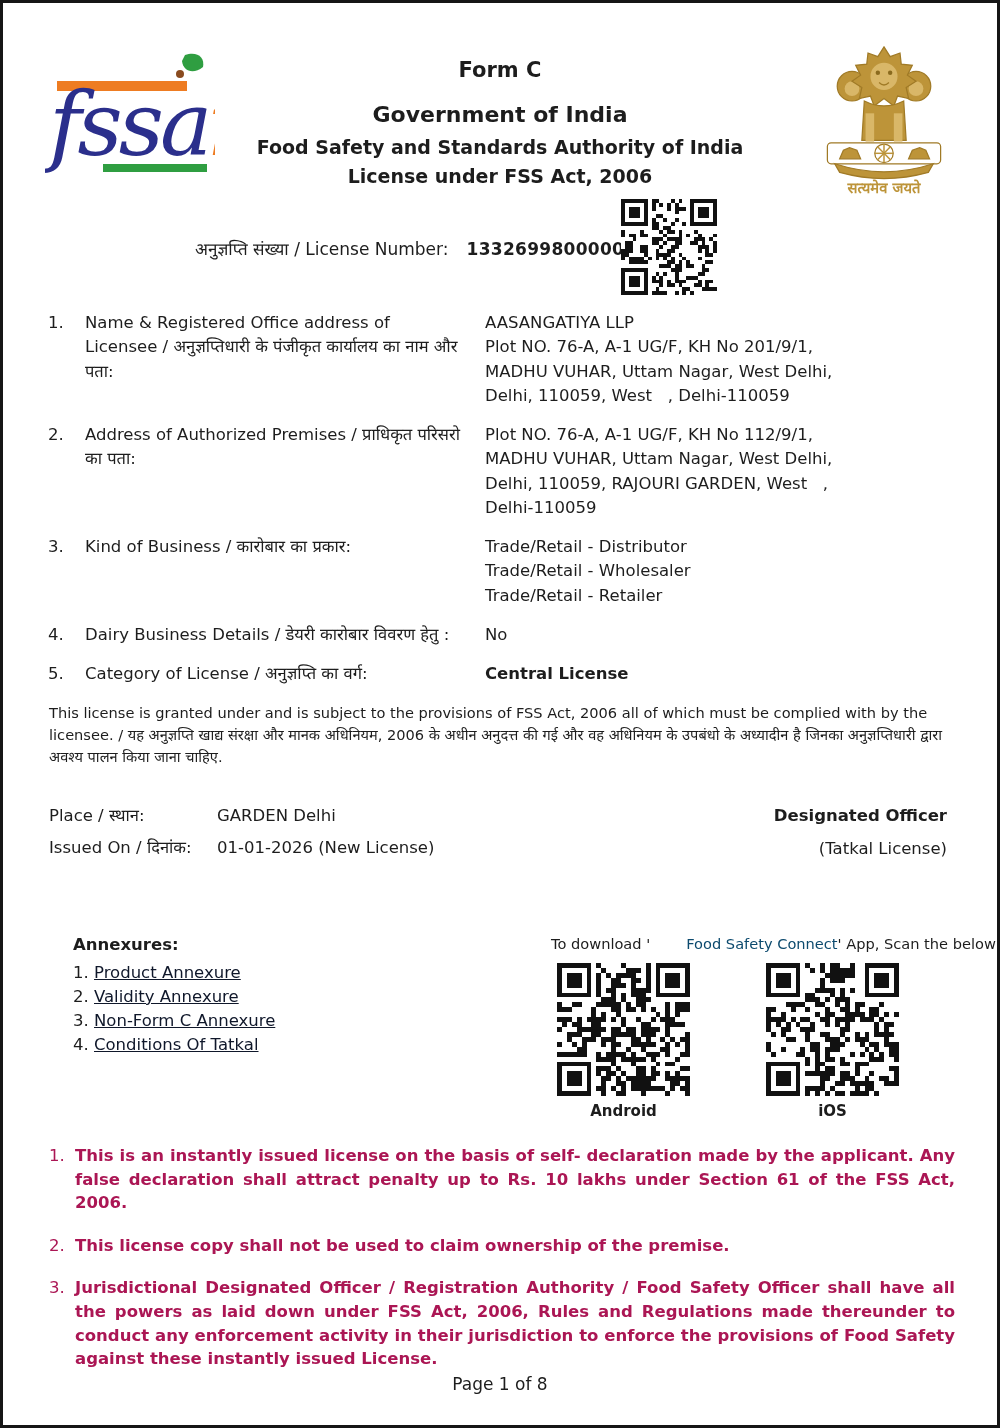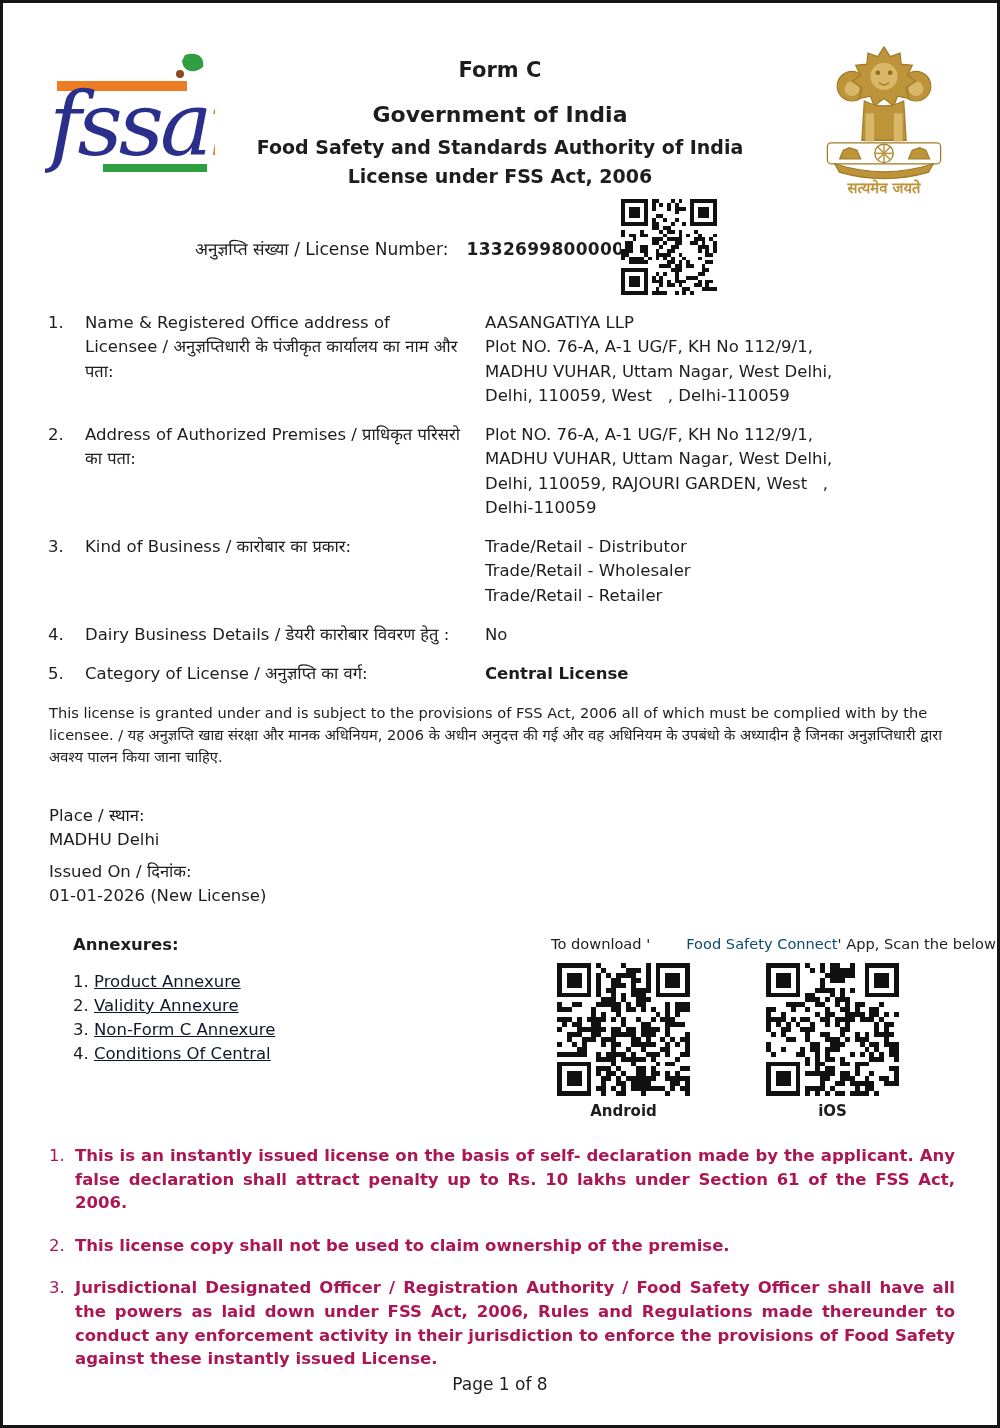--- a/index.html
+++ b/index.html
@@ -31,27 +31,27 @@
   .fields{position:absolute;left:45px;top:308px;right:38px;}
   .field-row{display:flex;margin-bottom:15px;font-size:16.5px;line-height:1.47;}
   .f-num{width:37px;flex:none;}
   .f-label{width:400px;flex:none;padding-right:22px;box-sizing:border-box;}
   .f-value{flex:1;white-space:pre-wrap;}
   .bold{font-weight:bold;}
   
   .provision{position:absolute;left:46px;top:699px;right:44px;font-size:14.6px;line-height:1.5;}
   
   .issue{position:absolute;left:46px;top:801px;width:600px;font-size:16.5px;}
-  .issue-row{display:flex;margin-bottom:8.5px;line-height:1.45;flex-direction:column;}
+  .issue-row{display:flex;margin-bottom:8.5px;line-height:1.45;}
   .i-label{width:168px;flex:none;}
   .officer{position:absolute;right:50px;top:801px;text-align:right;font-size:16.5px;line-height:1.45;}
   .officer-title{font-weight:bold;margin-bottom:9px;}
   
   .annex{position:absolute;left:70px;top:932px;font-size:16.5px;}
-  .annex-heading{font-weight:bold;margin-bottom:16px;}
+  .annex-heading{font-weight:bold;margin-bottom:7px;}
   .annex-item{line-height:24px;}
   .annex-item a{color:#0f172a;text-decoration:underline;cursor:pointer;}
   
   .download{position:absolute;left:548px;top:932px;width:414px;}
   .dl-line{font-size:14.6px;white-space:nowrap;}
   .dl-brand{font-weight:normal;color:#0c4a6e;margin-left:36px;}
   .qr-row{display:flex;margin-top:11px;margin-left:6px;}
   .qr-cell{text-align:center;}
   .qr-cell + .qr-cell{margin-left:76px;}
   .qr-app{width:133px;height:133px;}
@@ -316,21 +316,21 @@
         <rect x="0" y="18" width="7" height="7" fill="#111111"></rect>
         <rect x="1" y="19" width="5" height="5" fill="#ffffff"></rect>
         <rect x="2" y="20" width="3" height="3" fill="#111111"></rect>
       </svg></div>
 
   <div class="fields">
     <div class="field-row">
       <span class="f-num">1.</span>
       <div class="f-label">Name &amp; Registered Office address of Licensee / अनुज्ञप्तिधारी के पंजीकृत कार्यालय का नाम और पता:</div>
       <div class="f-value">AASANGATIYA LLP
-Plot NO. 76-A, A-1 UG/F, KH No 112/9/1,
+Plot NO. 76-A, A-1 UG/F, KH No 201/9/1,
 MADHU VUHAR, Uttam Nagar, West Delhi,
 Delhi, 110059, West   , Delhi-110059</div>
     </div>
     <div class="field-row">
       <span class="f-num">2.</span>
       <div class="f-label">Address of Authorized Premises / प्राधिकृत परिसरो का पता:</div>
       <div class="f-value">Plot NO. 76-A, A-1 UG/F, KH No 112/9/1,
 MADHU VUHAR, Uttam Nagar, West Delhi,
 Delhi, 110059, RAJOURI GARDEN, West   ,
 Delhi-110059</div>
@@ -352,45 +352,49 @@
       <div class="f-label">Category of License / अनुज्ञप्ति का वर्ग:</div>
       <div class="f-value bold">Central License</div>
     </div>
   </div>
 
   <div class="provision">This license is granted under and is subject to the provisions of FSS Act, 2006 all of which must be complied with by the licensee. / यह अनुज्ञप्ति खाद्य संरक्षा और मानक अधिनियम, 2006 के अधीन अनुदत्त की गई और वह अधिनियम के उपबंधो के अध्यादीन है जिनका अनुज्ञप्तिधारी द्वारा अवश्य पालन किया जाना चाहिए.</div>
 
   <div class="issue">
     <div class="issue-row">
       <span class="i-label">Place / स्थान:</span>
-      <span>MADHU Delhi</span>
+      <span>GARDEN Delhi</span>
     </div>
     <div class="issue-row">
       <span class="i-label">Issued On / दिनांक:</span>
       <span>01-01-2026 (New License)</span>
     </div>
+  </div>
+  <div class="officer">
+    <div class="officer-title">Designated Officer</div>
+    <div>(Tatkal License)</div>
   </div>
 
   <div class="annex">
     <div class="annex-heading">Annexures:</div>
     <div class="annex-item">
       <span>1.</span>
       <a>Product Annexure</a>
     </div>
     <div class="annex-item">
       <span>2.</span>
       <a>Validity Annexure</a>
     </div>
     <div class="annex-item">
       <span>3.</span>
       <a>Non-Form C Annexure</a>
     </div>
     <div class="annex-item">
       <span>4.</span>
-      <a>Conditions Of Central</a>
+      <a>Conditions Of Tatkal</a>
     </div>
   </div>
 
   <div class="download">
     <div class="dl-line">
       <span>To download '</span><span class="dl-brand">Food Safety Connect</span><span>' App, Scan the below QR</span>
     </div>
     <div class="qr-row">
       <div class="qr-cell">
         <div class="qr qr-app"><svg viewBox="0 0 27 27" width="100%" height="100%" shape-rendering="crispEdges">

